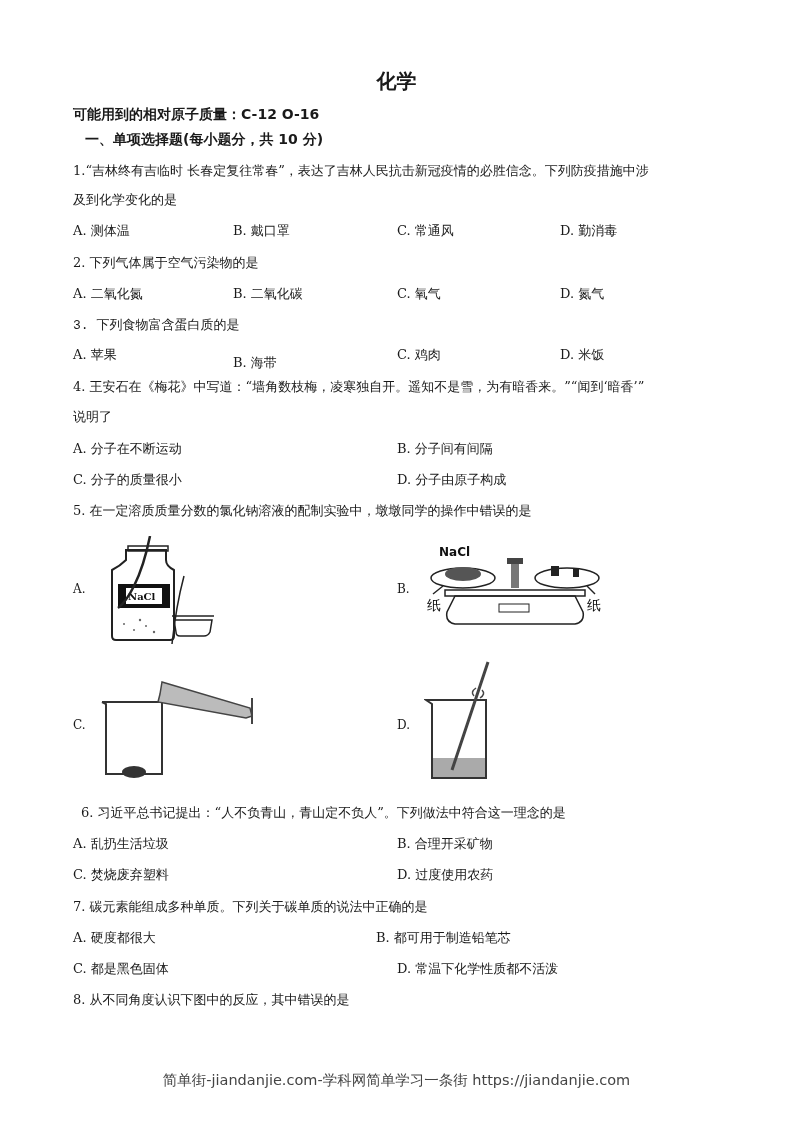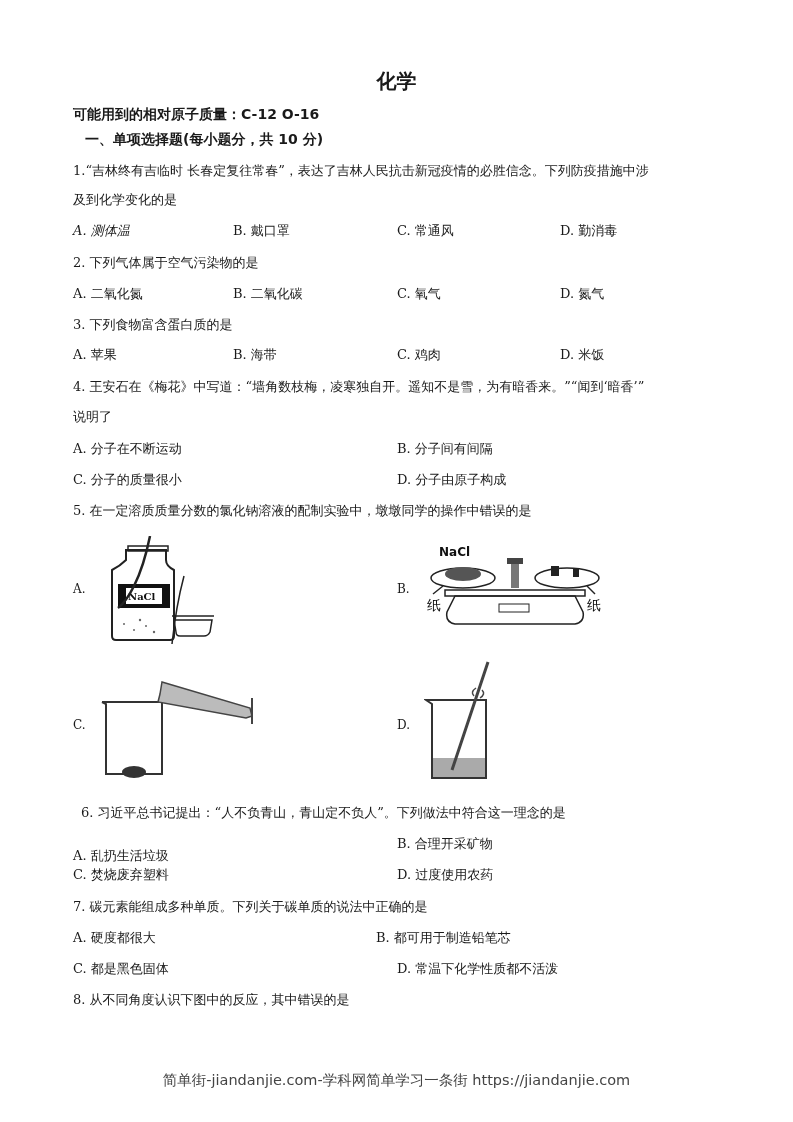--- a/index.html
+++ b/index.html
@@ -18,34 +18,34 @@
 </style>
 </head>
 <body>
 
 <div class="abs title">化学</div>
 <div class="abs bold-line" style="left:73px; top:106px;">可能用到的相对原子质量：C-12    O-16</div>
 <div class="abs bold-line" style="left:73px; top:131px;margin-left:12px;">一、单项选择题(每小题分，共 10 分)</div>
 
 <div class="abs q" style="top:162px;">1.“吉林终有吉临时  长春定复往常春”，表达了吉林人民抗击新冠疫情的必胜信念。下列防疫措施中涉</div>
 <div class="abs q" style="top:191px;">及到化学变化的是</div>
-<div class="abs opt" style="left:73px; top:222px;font-style:italic;">A. 测体温</div>
+<div class="abs opt" style="left:73px; top:222px;">A. 测体温</div>
 <div class="abs opt" style="left:233px; top:222px;">B. 戴口罩</div>
 <div class="abs opt" style="left:397px; top:222px;">C. 常通风</div>
 <div class="abs opt" style="left:560px; top:222px;">D. 勤消毒</div>
 
 <div class="abs q" style="top:254px;">2. 下列气体属于空气污染物的是</div>
 <div class="abs opt" style="left:73px; top:285px;">A.  二氧化氮</div>
 <div class="abs opt" style="left:233px; top:285px;">B.  二氧化碳</div>
 <div class="abs opt" style="left:397px; top:285px;">C.  氧气</div>
 <div class="abs opt" style="left:560px; top:285px;">D.  氮气</div>
 
-<div class="abs q" style="top:316px;">3. 下列食物富含蛋白质的是</div>
+<div class="abs q" style="top:316px;font-family:Liberation Mono, monospace;">3. 下列食物富含蛋白质的是</div>
 <div class="abs opt" style="left:73px; top:346px;">A.  苹果</div>
-<div class="abs opt" style="left:233px; top:346px;">B.  海带</div>
+<div class="abs opt" style="left:233px; top:354px;">B.  海带</div>
 <div class="abs opt" style="left:397px; top:346px;">C.  鸡肉</div>
 <div class="abs opt" style="left:560px; top:346px;">D.  米饭</div>
 
 <div class="abs q" style="top:378px;">4. 王安石在《梅花》中写道：“墙角数枝梅，凌寒独自开。遥知不是雪，为有暗香来。”“闻到‘暗香’”</div>
 <div class="abs q" style="top:408px;">说明了</div>
 <div class="abs opt" style="left:73px; top:440px;">A.  分子在不断运动</div>
 <div class="abs opt" style="left:397px; top:440px;">B.  分子间有间隔</div>
 <div class="abs opt" style="left:73px; top:471px;">C.  分子的质量很小</div>
 <div class="abs opt" style="left:397px; top:471px;">D.  分子由原子构成</div>
 
@@ -102,21 +102,21 @@
 <div class="abs img-label" style="left:397px; top:718px;">D.</div>
 
 <svg style="left:424px; top:660px;" width="75" height="122" viewBox="0 0 75 122">
   <path d="M2 40 L8 44 L8 118 L62 118 L62 40 Z" fill="none" stroke="#333" stroke-width="2"></path>
   <rect x="9" y="98" width="52" height="19" fill="#aaa"></rect>
   <line x1="64" y1="2" x2="28" y2="110" stroke="#444" stroke-width="3"></line>
   <path d="M52 28 Q46 32 50 36 M58 30 Q62 34 56 38" stroke="#444" stroke-width="1.5" fill="none"></path>
 </svg>
 
 <div class="abs q" style="top:804px;margin-left:8px;">6. 习近平总书记提出：“人不负青山，青山定不负人”。下列做法中符合这一理念的是</div>
-<div class="abs opt" style="left:73px; top:835px;margin-top:12px;">A. 乱扔生活垃圾</div>
+<div class="abs opt" style="left:73px; top:835px;">A. 乱扔生活垃圾</div>
 <div class="abs opt" style="left:397px; top:835px;">B. 合理开采矿物</div>
 <div class="abs opt" style="left:73px; top:866px;">C. 焚烧废弃塑料</div>
 <div class="abs opt" style="left:397px; top:866px;">D. 过度使用农药</div>
 
 <div class="abs q" style="top:898px;">7. 碳元素能组成多种单质。下列关于碳单质的说法中正确的是</div>
 <div class="abs opt" style="left:73px; top:929px;">A.  硬度都很大</div>
 <div class="abs opt" style="left:376px; top:929px;">B.  都可用于制造铅笔芯</div>
 <div class="abs opt" style="left:73px; top:960px;">C.  都是黑色固体</div>
 <div class="abs opt" style="left:397px; top:960px;">D.  常温下化学性质都不活泼</div>
 

